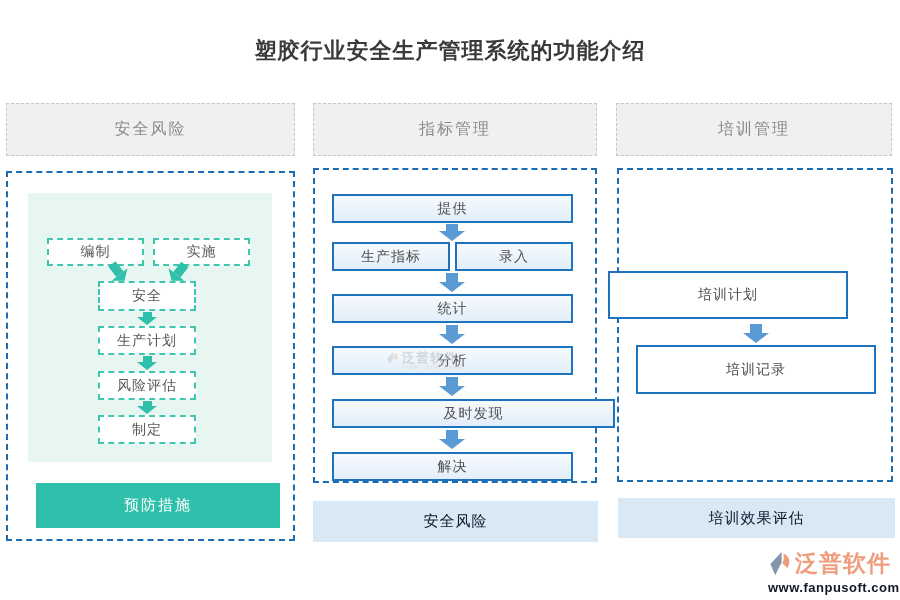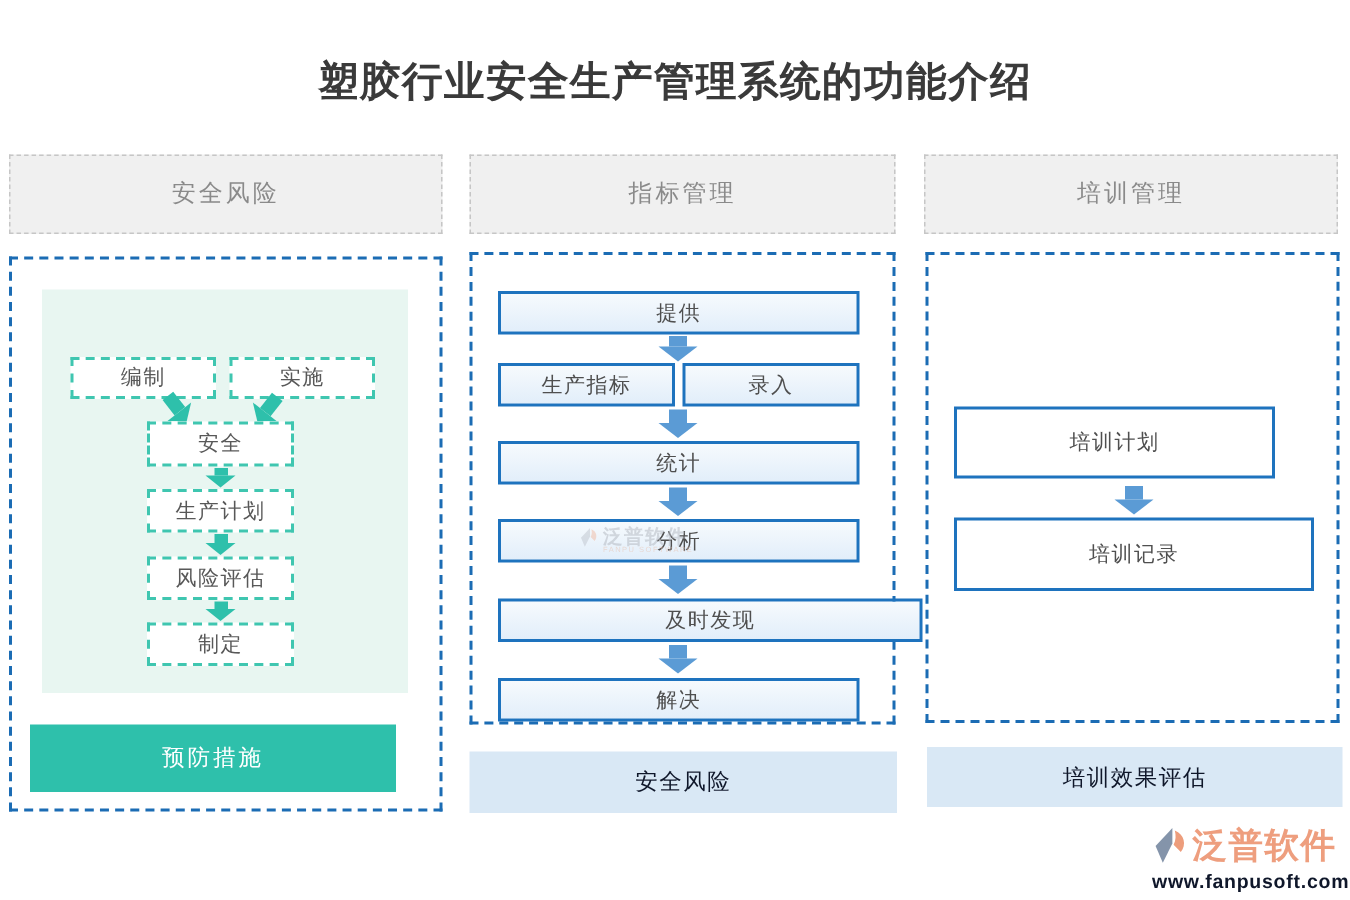--- a/index.html
+++ b/index.html
@@ -2,21 +2,21 @@
 <html><head>
 <meta charset="utf-8">
 <style>
   html,body{margin:0;padding:0;background:#fff;}
   .page{position:relative;width:900px;height:600px;background:#ffffff;overflow:hidden;
         font-family:"Liberation Sans",sans-serif;}
   .abs{position:absolute;box-sizing:border-box;}
 
   .title{position:absolute;left:0;top:36px;width:100%;text-align:center;
          font-family:"DejaVu Serif","Liberation Serif",serif;
-         font-weight:bold;font-size:27px;color:#3a3a3a;letter-spacing:1px;}
+         font-weight:bold;font-size:22px;color:#3a3a3a;letter-spacing:1px;}
 
   .col-header{display:flex;align-items:center;justify-content:center;
               background:#f0f0f0;border:1px dashed #c6c6c6;
               font-family:"DejaVu Serif","Liberation Serif",serif;
               font-size:16px;color:#8a8a8a;letter-spacing:2px;}
 
   .panel{border:2px dashed #1b6cb4;background:transparent;}
   .mint{background:#e8f6f1;}
 
   .t-box{display:flex;align-items:center;justify-content:center;background:#ffffff;
@@ -84,21 +84,21 @@
   <div class="abs arr tilt-l" style="left:167px;top:262px;width:22px;height:21px;"></div>
 
   <div class="abs t-box" style="left:98px;top:281px;width:98px;height:30px;">安全</div>
   <div class="abs arr" style="left:137px;top:312px;width:20px;height:13px;"></div>
   <div class="abs t-box" style="left:98px;top:326px;width:98px;height:29px;">生产计划</div>
   <div class="abs arr" style="left:137px;top:356px;width:20px;height:14px;"></div>
   <div class="abs t-box" style="left:98px;top:371px;width:98px;height:29px;">风险评估</div>
   <div class="abs arr" style="left:137px;top:401px;width:20px;height:13px;"></div>
   <div class="abs t-box" style="left:98px;top:415px;width:98px;height:29px;">制定</div>
 
-  <div class="abs btn-teal" style="left:20px;top:483px;width:244px;height:45px;">预防措施</div>
+  <div class="abs btn-teal" style="left:36px;top:483px;width:244px;height:45px;">预防措施</div>
 
   <div class="abs b-box" style="left:332px;top:194px;width:241px;height:29px;">提供</div>
   <div class="abs arr blue" style="left:439px;top:224px;width:26px;height:17px;"></div>
 
   <div class="abs b-box" style="left:332px;top:242px;width:118px;height:29px;">生产指标</div>
   <div class="abs b-box" style="left:455px;top:242px;width:118px;height:29px;">录入</div>
   <div class="abs arr blue" style="left:439px;top:273px;width:26px;height:19px;"></div>
 
   <div class="abs b-box" style="left:332px;top:294px;width:241px;height:29px;">统计</div>
   <div class="abs arr blue" style="left:439px;top:325px;width:26px;height:19px;"></div>
@@ -118,21 +118,21 @@
   </div>
   <div class="abs arr blue" style="left:439px;top:377px;width:26px;height:19px;"></div>
 
   <div class="abs b-box" style="left:332px;top:399px;width:283px;height:29px;">及时发现</div>
   <div class="abs arr blue" style="left:439px;top:430px;width:26px;height:19px;"></div>
 
   <div class="abs b-box" style="left:332px;top:452px;width:241px;height:29px;">解决</div>
 
   <div class="abs footer-bar" style="left:313px;top:501px;width:285px;height:41px;">安全风险</div>
 
-  <div class="abs r-box" style="left:636px;top:271px;width:214px;height:48px;">培训计划</div>
+  <div class="abs r-box" style="left:608px;top:271px;width:240px;height:48px;">培训计划</div>
   <div class="abs arr blue" style="left:743px;top:324px;width:26px;height:19px;"></div>
   <div class="abs r-box" style="left:636px;top:345px;width:240px;height:49px;">培训记录</div>
 
   <div class="abs footer-bar" style="left:618px;top:498px;width:277px;height:40px;">培训效果评估</div>
 
   <div class="logo">
     <div class="logo-row">
       <svg width="24" height="30" viewBox="0 0 30 34">
         <path d="M3 17 L17 2 L17 15 L9 31 Z" fill="#8494aa"></path>
         <path d="M19 4 C27 7 29 16 24 22 L18 16 C20 12 20 8 19 4 Z" fill="#ed9d7c"></path>

